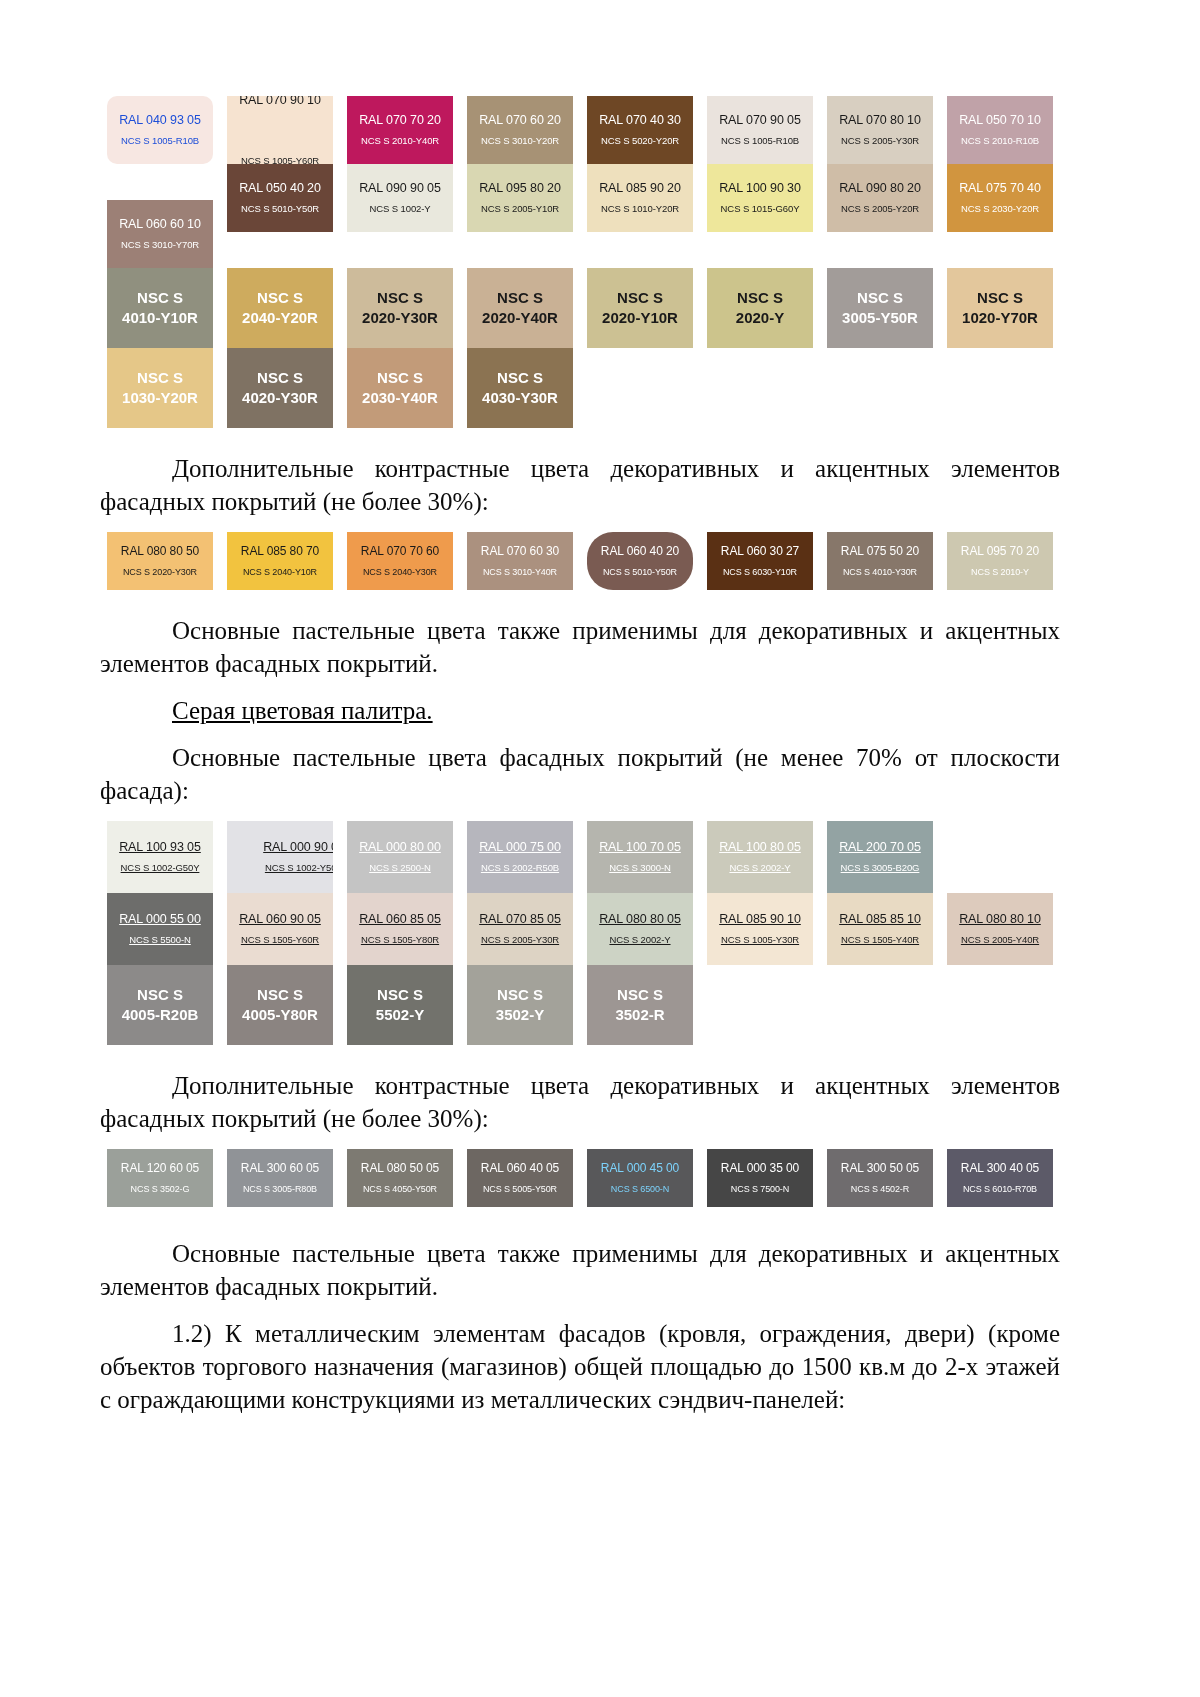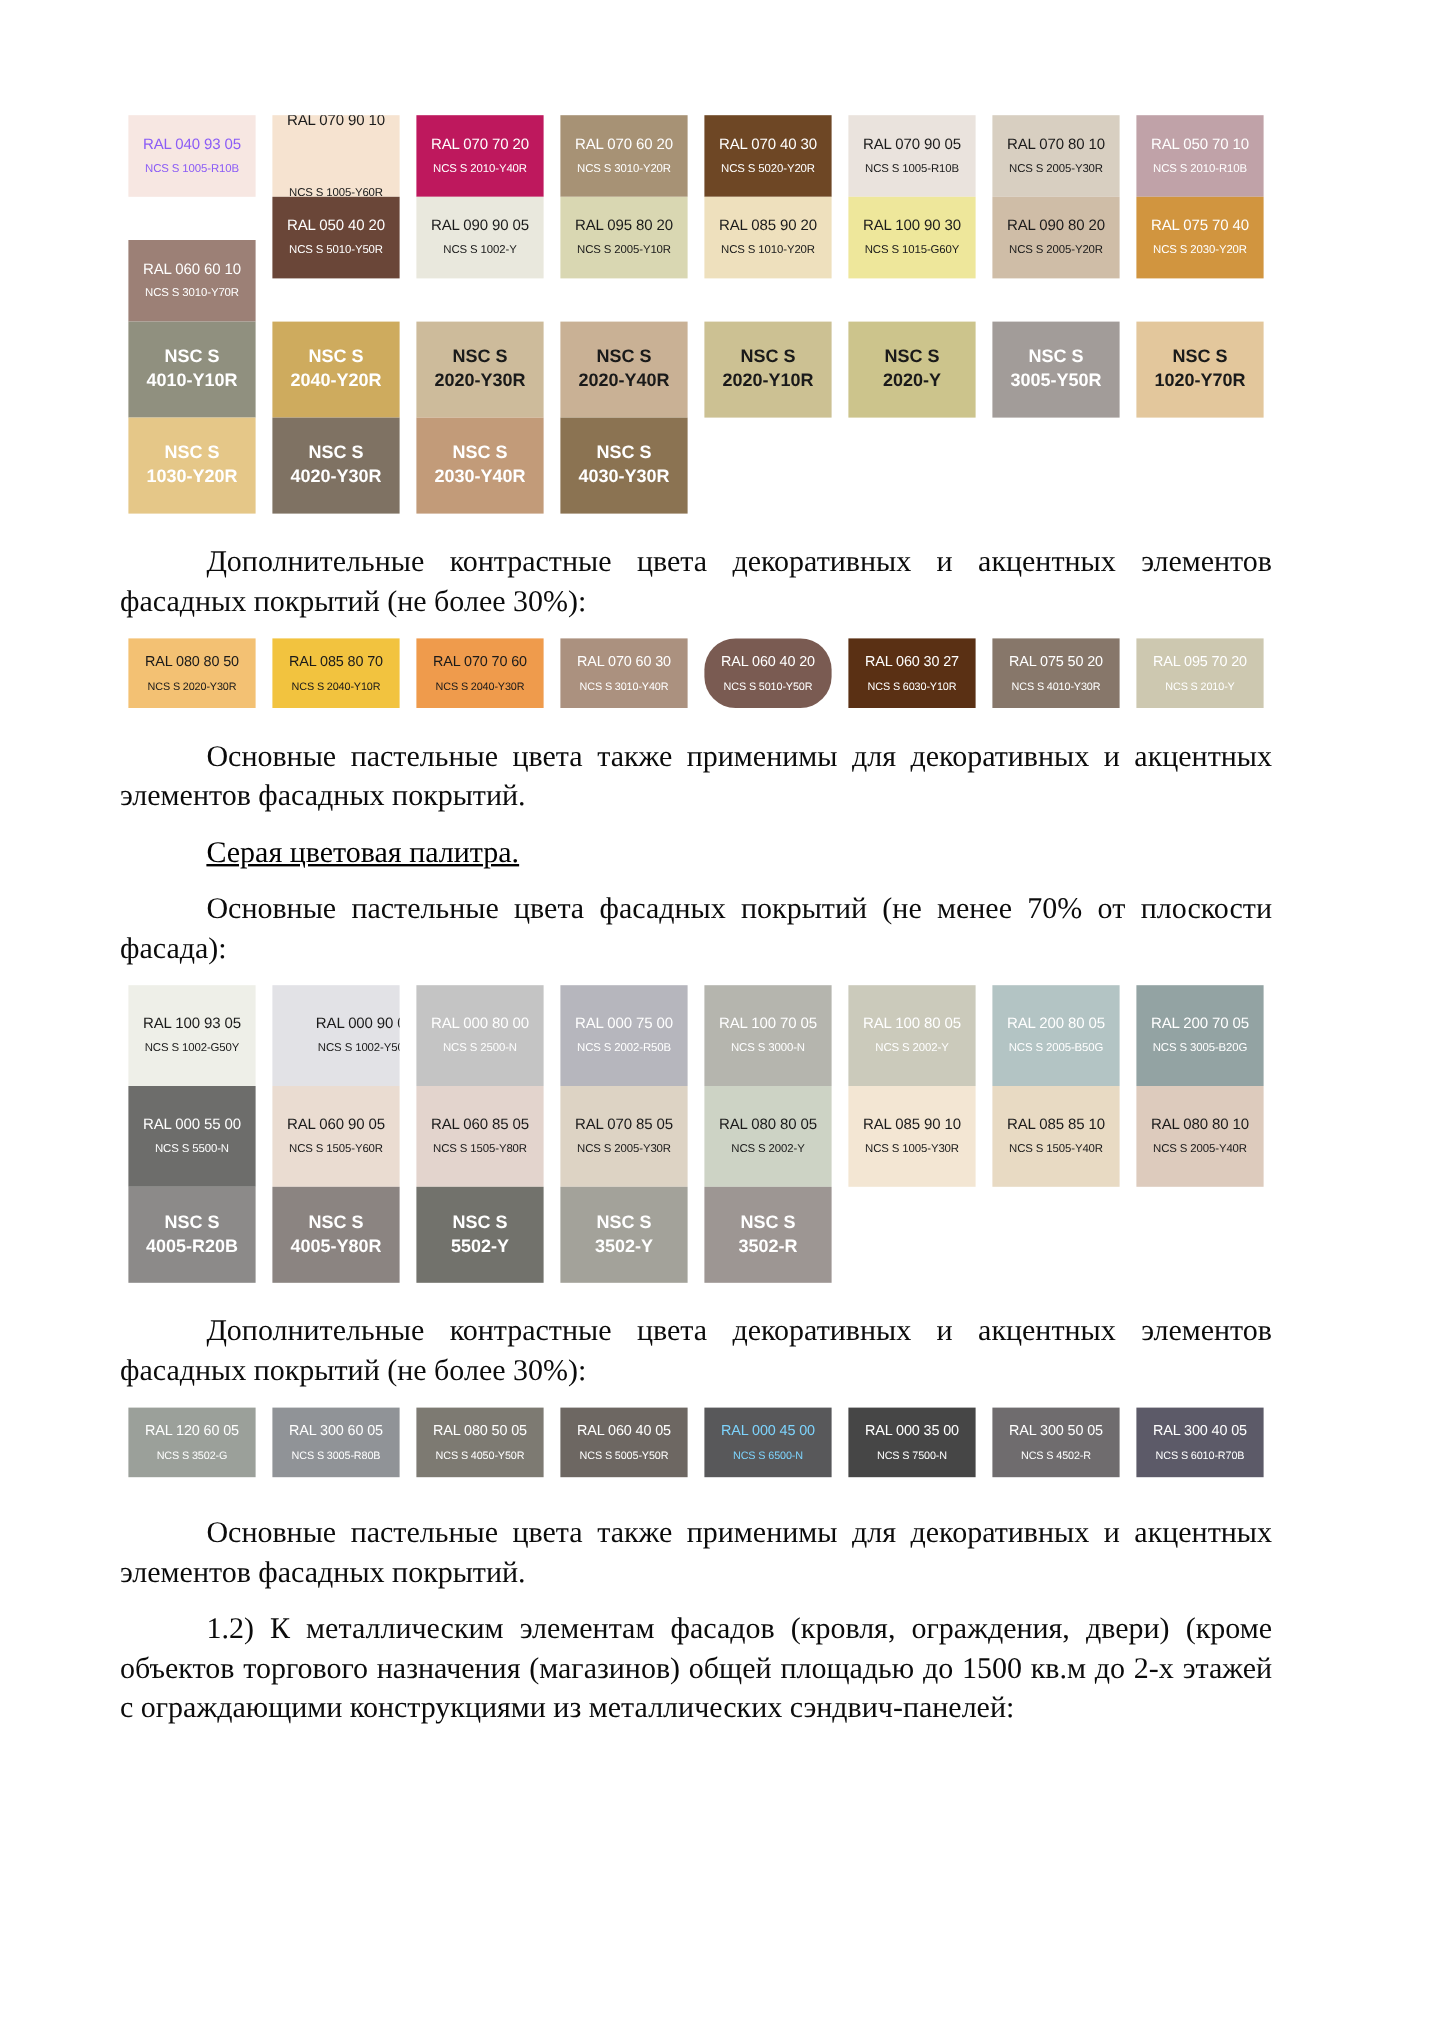--- a/index.html
+++ b/index.html
@@ -92,33 +92,33 @@
   }
   .cell.big{width:120px;}
   .rowgap{height:12px;}
   .rowgap-lg{height:14px;}
 
   
   .sw.compact{height:58px;}
   .sw.compact .ral{font-size:12px;}
   .sw.compact .ncs{font-size:9px;margin-top:8px;}
 
-  .sw.gray-tall{height:84px;}
+  .sw.gray-tall{height:72px;text-decoration:underline;}
 </style>
 </head>
 <body>
 
 <div class="page">
   <div class="content">
 
     <div class="grid">
 
       <div class="row">
         <div class="cell">
-          <div class="sw" style="background: rgb(247, 231, 226); color: #8b5cf6;">
+          <div class="sw" style="background: rgb(247, 231, 226); color: #1d4ed8; border-radius: 10px;">
             <span class="ral">RAL 040 93 05</span>
             <span class="ncs">NCS S 1005-R10B</span>
           </div>
         </div>
         <div class="cell">
           <div class="sw" style="background: rgb(246, 227, 208); color: rgb(26, 26, 26); gap: 39px;">
             <span class="ral">RAL 070 90 10</span>
             <span class="ncs">NCS S 1005-Y60R</span>
           </div>
         </div>
@@ -402,26 +402,20 @@
             <span class="ncs">NCS S 3000-N</span>
           </div>
         </div>
         <div class="cell">
           <div class="sw gray-tall" style="background: rgb(203, 202, 187); color: rgb(255, 255, 255);">
             <span class="ral">RAL 100 80 05</span>
             <span class="ncs">NCS S 2002-Y</span>
           </div>
         </div>
         <div class="cell">
-          <div class="sw gray-tall" style="background: rgb(179, 196, 196); color: rgb(255, 255, 255);">
-            <span class="ral">RAL 200 80 05</span>
-            <span class="ncs">NCS S 2005-B50G</span>
-          </div>
-        </div>
-        <div class="cell">
           <div class="sw gray-tall" style="background: rgb(147, 163, 163); color: rgb(255, 255, 255);">
             <span class="ral">RAL 200 70 05</span>
             <span class="ncs">NCS S 3005-B20G</span>
           </div>
         </div>
       </div>
 
       <div class="rowgap"></div>
 
       <div class="row">

